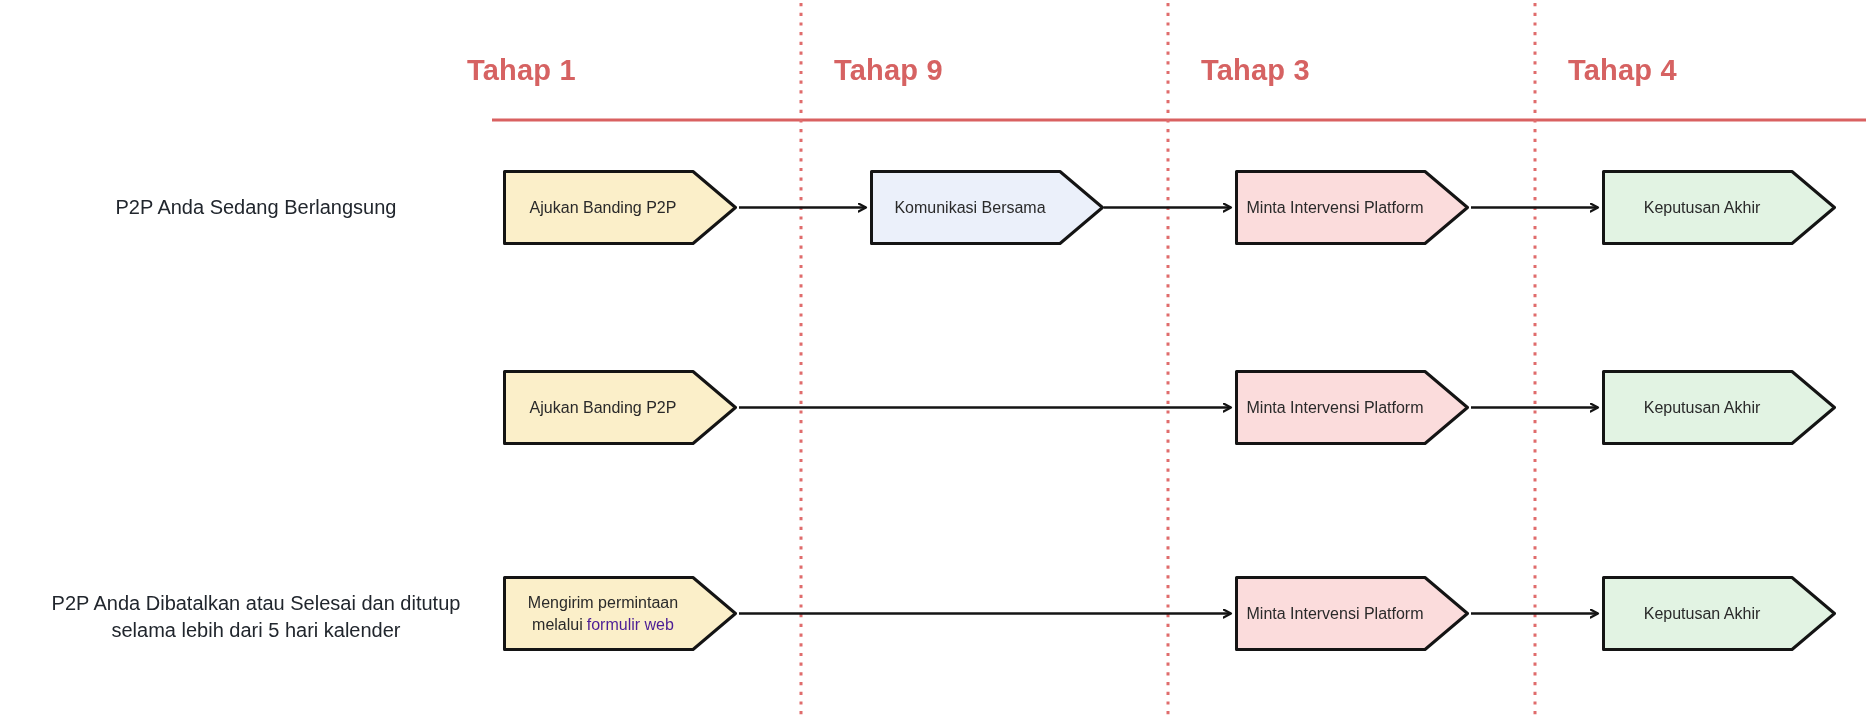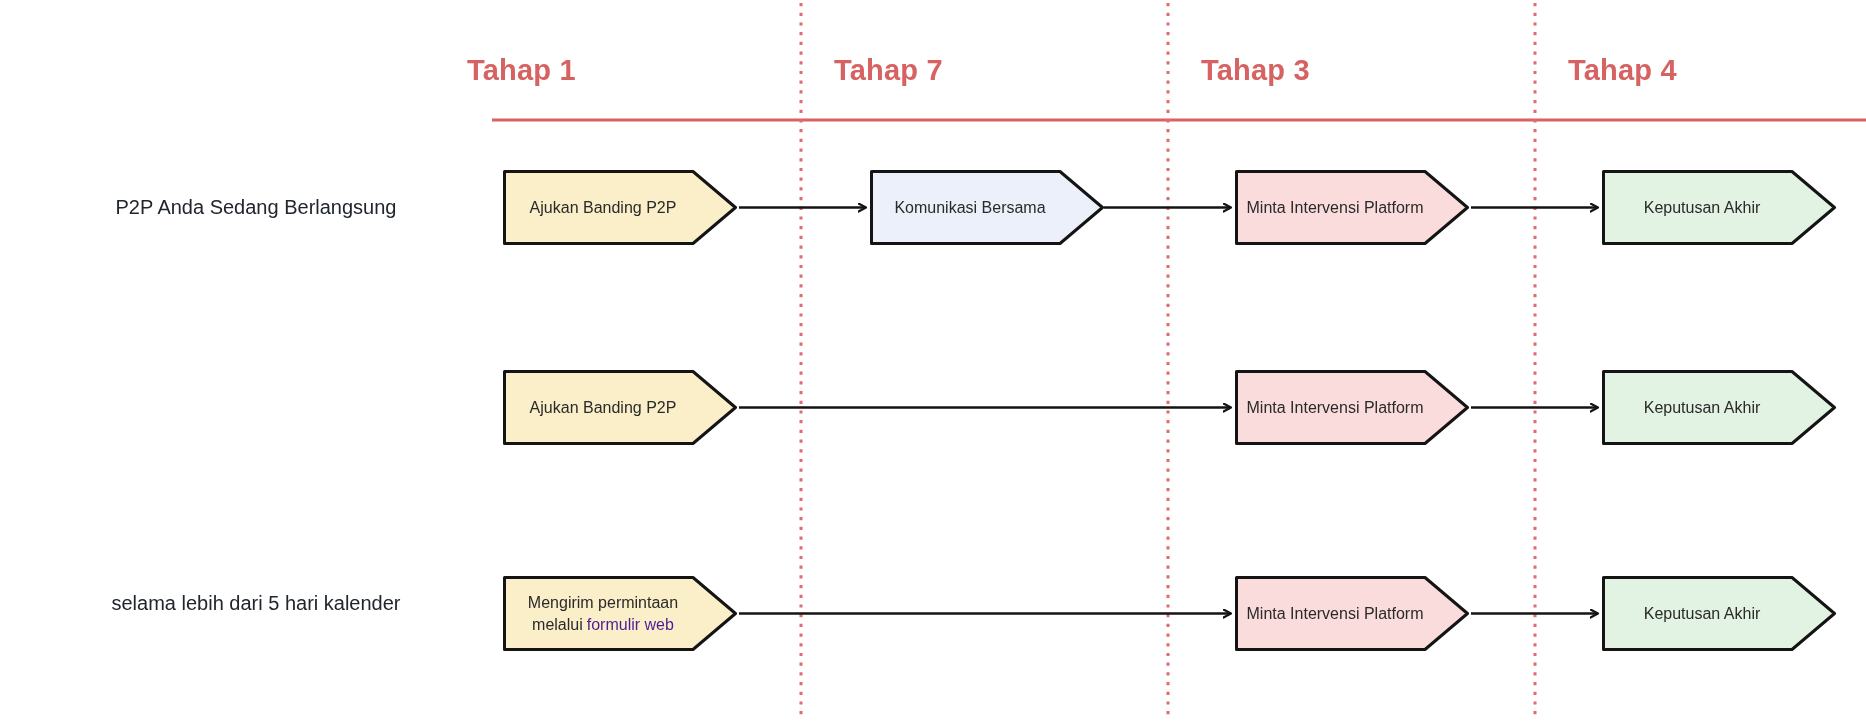--- a/index.html
+++ b/index.html
@@ -100,28 +100,29 @@
       <line x1="1104" y1="207.5" x2="1231" y2="207.5" marker-end="url(#arrowhead)"></line>
       <line x1="1471" y1="207.5" x2="1598" y2="207.5" marker-end="url(#arrowhead)"></line>
       <line x1="739" y1="407.5" x2="1231" y2="407.5" marker-end="url(#arrowhead)"></line>
       <line x1="1471" y1="407.5" x2="1598" y2="407.5" marker-end="url(#arrowhead)"></line>
       <line x1="739" y1="613.5" x2="1231" y2="613.5" marker-end="url(#arrowhead)"></line>
       <line x1="1471" y1="613.5" x2="1598" y2="613.5" marker-end="url(#arrowhead)"></line>
     </g>
   </svg>
 
   <div class="stage-header" style="left:467px">Tahap 1</div>
-  <div class="stage-header" style="left:834px">Tahap 7</div>
+  <div class="stage-header" style="left:834px">Tahap 9</div>
   <div class="stage-header" style="left:1201px">Tahap 3</div>
   <div class="stage-header" style="left:1568px">Tahap 4</div>
 
   <div class="row-label" style="top:194px">
     <div>P2P Anda Sedang Berlangsung</div>
   </div>
   <div class="row-label" style="top:590px">
+    <div>P2P Anda Dibatalkan atau Selesai dan ditutup</div>
     <div>selama lebih dari 5 hari kalender</div>
   </div>
 
   <div class="chevron" style="left:503px;top:170px">
     <svg class="chev-svg" viewBox="0 0 234 75" preserveAspectRatio="none">
       <polygon points="1.5,1.5 190,1.5 232.5,37.5 190,73.5 1.5,73.5" stroke-width="3" stroke-linejoin="round" fill="#fbefc9" stroke="#141414"></polygon>
     </svg>
     <div class="chev-label">Ajukan Banding P2P</div>
   </div>
   <div class="chevron" style="left:870px;top:170px">

